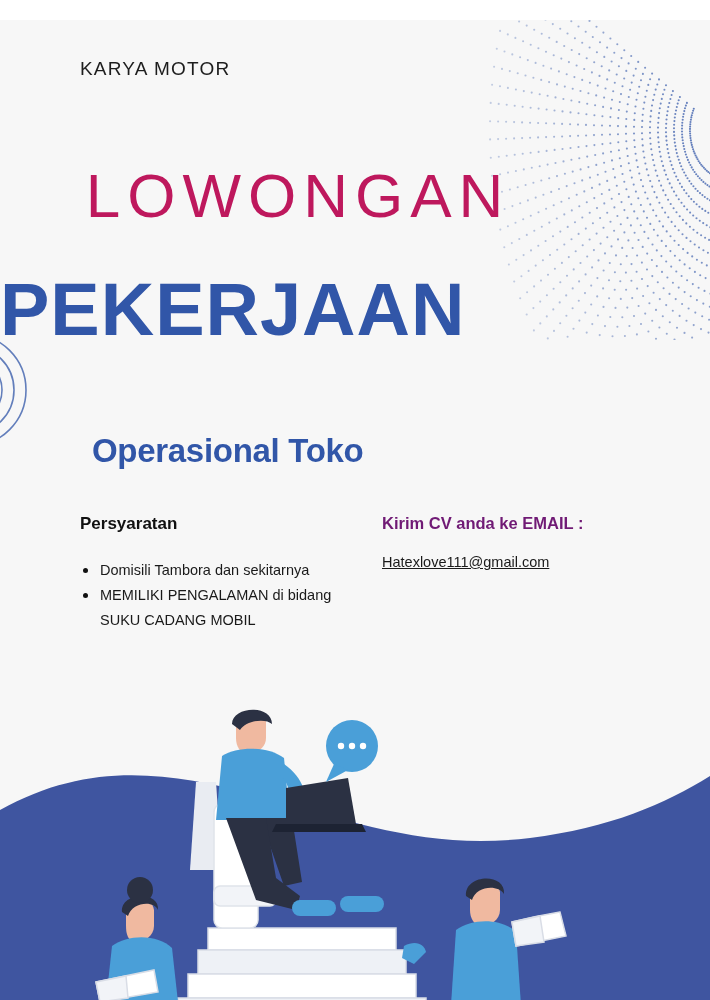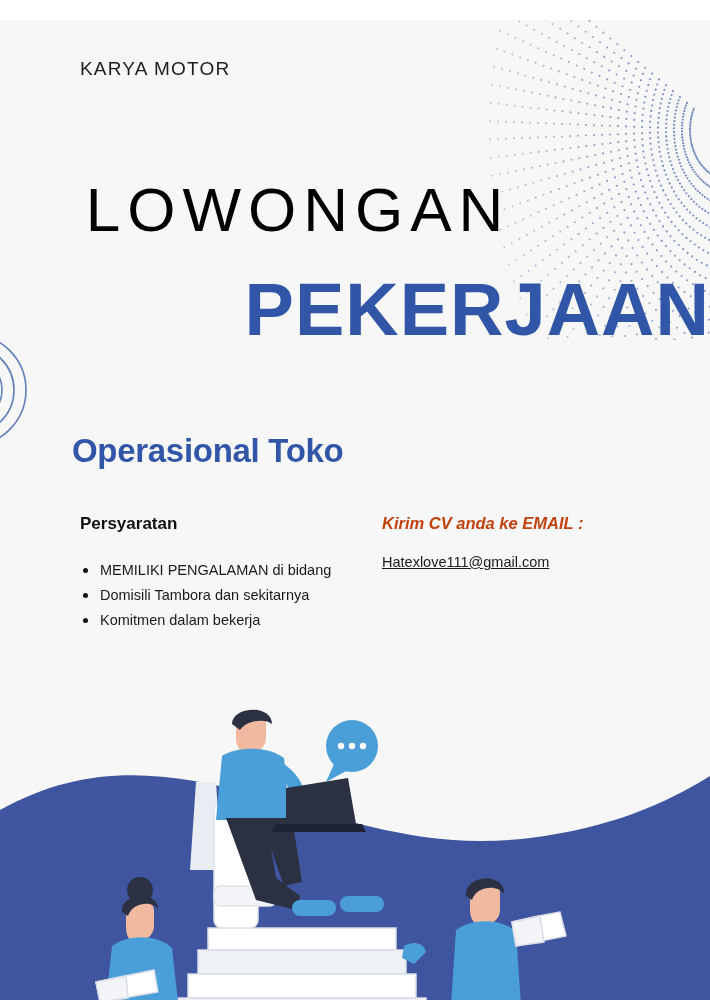--- a/index.html
+++ b/index.html
@@ -46,46 +46,46 @@
     top: 38px;
     left: 80px;
     font-size: 19px;
     letter-spacing: 1.2px;
     color: #1d1d1d;
     font-weight: 400;
   }
 
   .title-thin {
     position: absolute;
-    top: 154px;
+    top: 140px;
     left: 0;
     width: 596px;
     text-align: center;
     font-size: 62px;
     letter-spacing: 7px;
-    color: #000000;
+    color: #be185d;
     font-weight: 300;
     font-family: "Liberation Sans", sans-serif;
   }
   .title-bold {
     position: absolute;
     top: 247px;
     left: 0;
     width: 710px;
-    text-align: right;
+    text-align: left;
     font-size: 74px;
     letter-spacing: 1px;
     color: #3156a8;
     font-weight: bold;
   }
 
   .subtitle {
     position: absolute;
     top: 412px;
-    left: 72px;
+    left: 92px;
     font-size: 33px;
     font-weight: bold;
     color: #3156a8;
     letter-spacing: -0.3px;
   }
 
   
   .req-heading {
     position: absolute;
     top: 494px;
@@ -126,22 +126,21 @@
     display: none;
   }
 
   
   .email-heading {
     position: absolute;
     top: 494px;
     left: 382px;
     font-size: 16.5px;
     font-weight: bold;
-    color: #c2410c;
-    font-style: italic;
+    color: #701a75;
   }
   .email-value {
     position: absolute;
     top: 534px;
     left: 382px;
     font-size: 14.5px;
     color: #1a1a1a;
     text-decoration: underline;
   }
 
@@ -1078,23 +1077,23 @@
 
   <div class="brand">KARYA MOTOR</div>
 
   <div class="title-thin">LOWONGAN</div>
   <div class="title-bold">PEKERJAAN</div>
 
   <div class="subtitle">Operasional Toko</div>
 
   <div class="req-heading">Persyaratan</div>
   <ul class="req-list">
+    <li>Domisili Tambora dan sekitarnya</li>
     <li>MEMILIKI PENGALAMAN di bidang</li>
-    <li>Domisili Tambora dan sekitarnya</li>
-    <li>Komitmen dalam bekerja</li>
+    <li class="cont">SUKU CADANG MOBIL</li>
   </ul>
 
   <div class="email-heading">Kirim CV anda ke EMAIL :</div>
   <div class="email-value">Hatexlove111@gmail.com</div>
 
   <svg class="illus" viewBox="0 0 710 320">
 
     <path d="M0,110 C90,60 170,72 260,96 C360,124 430,150 530,138 C610,128 665,104 710,76 L710,320 L0,320 Z" fill="#3f55a0"></path>
 
     <g>

